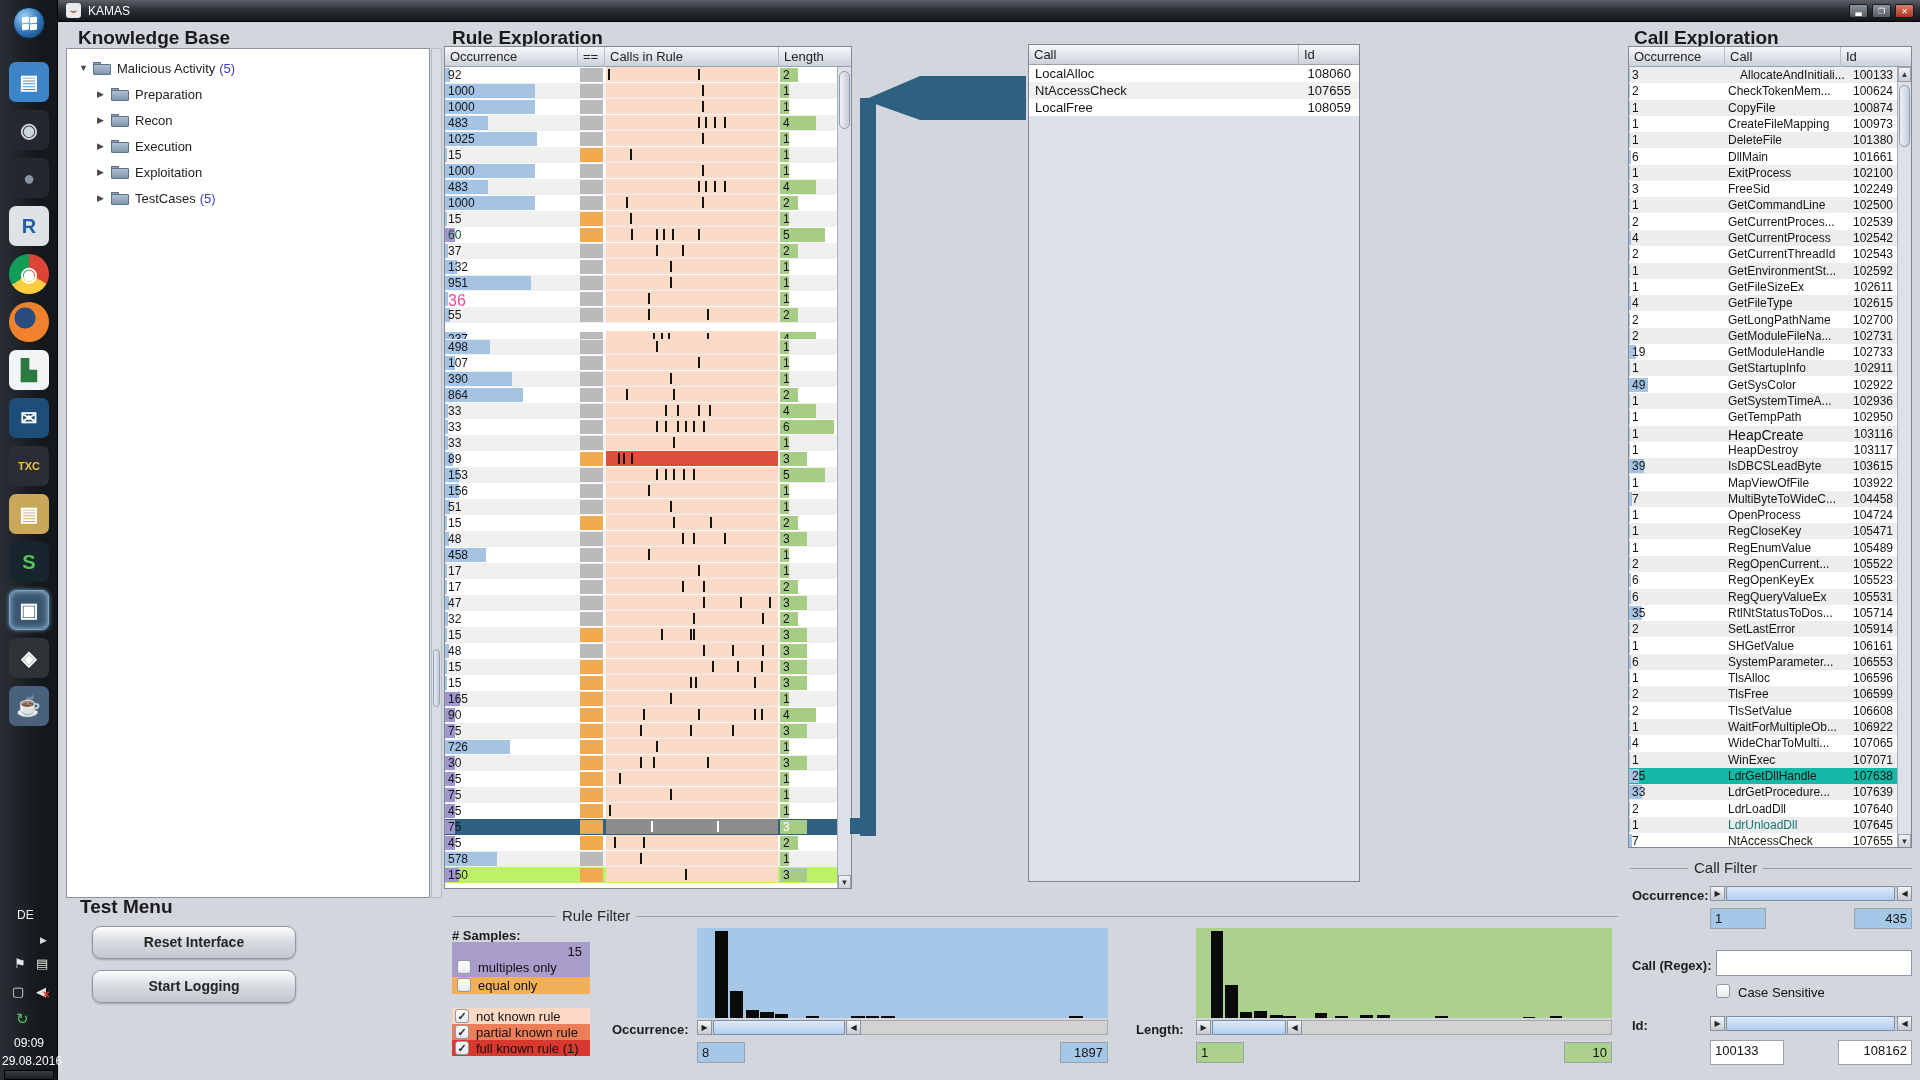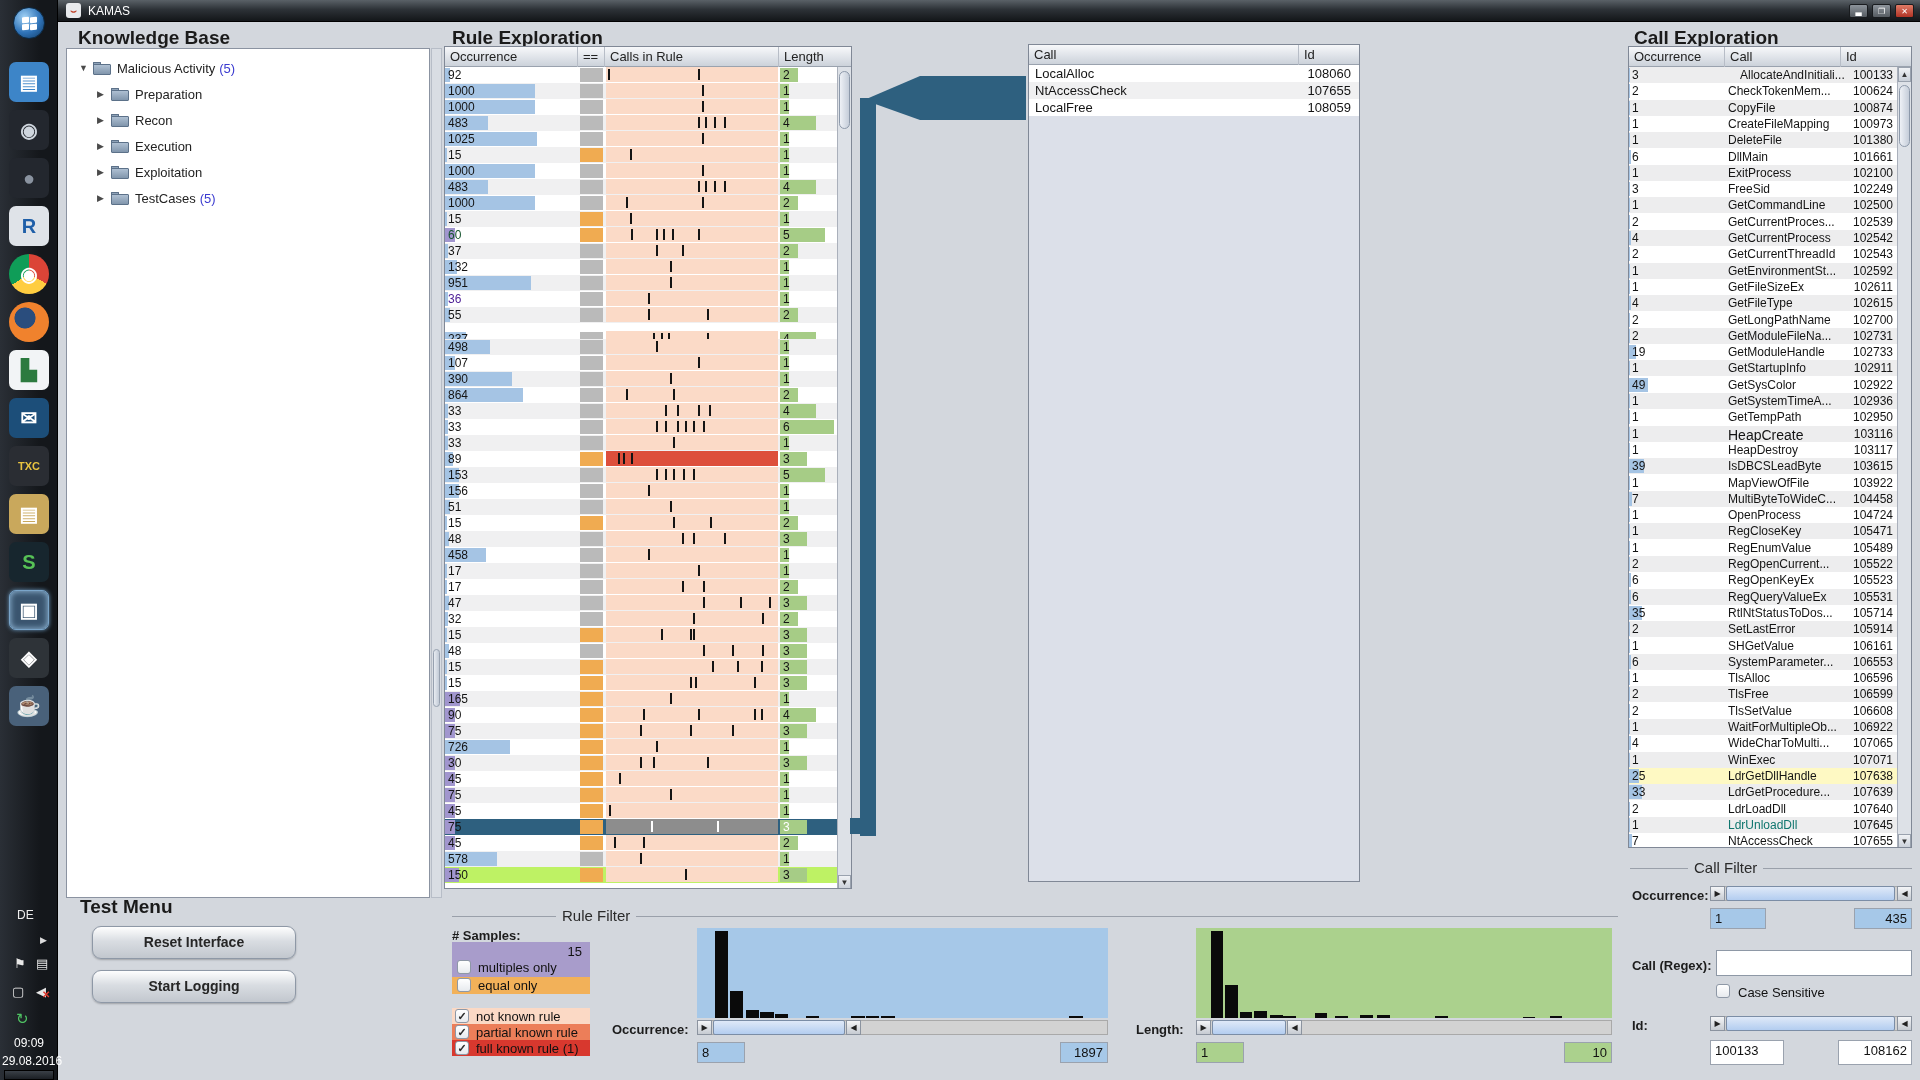--- a/index.html
+++ b/index.html
@@ -364,21 +364,21 @@
             <div style="position: absolute; left: 3px; top: 1px; font-size: 12px; color: rgb(20, 20, 20);">951</div>
             <div style="position: absolute; left: 135px; top: 1px; width: 23px; height: 14px; background: rgb(186, 186, 186);"></div>
             <div style="position: absolute; left: 161px; top: 0px; width: 172px; height: 15px; background: rgb(251, 218, 199);">
               <div style="position: absolute; left: 63.8px; top: 2px; width: 2px; height: 11px; background: rgb(20, 20, 20);"></div>
             </div>
             <div style="position: absolute; left: 335px; top: 1px; width: 9px; height: 14px; background: rgb(166, 204, 134);"></div>
             <div style="position: absolute; left: 338px; top: 1px; font-size: 12px; color: rgb(20, 20, 20);">1</div>
           </div>
           <div style="position: absolute; left: 0px; top: 224px; width: 408px; height: 16px; background: rgb(255, 255, 255);">
             <div style="position: absolute; left: 0px; top: 1px; width: 3px; height: 14px; background: rgb(165, 196, 228);"></div>
-            <div style="position: absolute; left: 3px; top: 1px; font-size: 12px; color: #4c1d95;">36</div>
+            <div style="position: absolute; left: 3px; top: 1px; font-size: 16px; color: #ec4899;">36</div>
             <div style="position: absolute; left: 135px; top: 1px; width: 23px; height: 14px; background: rgb(186, 186, 186);"></div>
             <div style="position: absolute; left: 161px; top: 0px; width: 172px; height: 15px; background: rgb(251, 218, 199);">
               <div style="position: absolute; left: 42px; top: 2px; width: 2px; height: 11px; background: rgb(20, 20, 20);"></div>
             </div>
             <div style="position: absolute; left: 335px; top: 1px; width: 9px; height: 14px; background: rgb(166, 204, 134);"></div>
             <div style="position: absolute; left: 338px; top: 1px; font-size: 12px; color: rgb(20, 20, 20);">1</div>
           </div>
           <div style="position: absolute; left: 0px; top: 240px; width: 408px; height: 16px; background: rgb(240, 240, 241);">
             <div style="position: absolute; left: 0px; top: 1px; width: 5px; height: 14px; background: rgb(165, 196, 228);"></div>
             <div style="position: absolute; left: 3px; top: 1px; font-size: 12px; color: rgb(20, 20, 20);">55</div>
@@ -1075,21 +1075,21 @@
             <div style="position: absolute; left: 3px; top: 1px; font-size: 12px; color: rgb(20, 20, 20);">4</div>
             <div style="position: absolute; left: 99px; top: 1px; font-size: 12px; color: rgb(20, 20, 20);">WideCharToMulti...</div>
             <div style="position: absolute; right: 4px; top: 1px; font-size: 12px; color: rgb(20, 20, 20);">107065</div>
           </div>
           <div style="position: absolute; left: 0px; top: 684.6px; width: 268px; height: 16px; background: rgb(237, 237, 238);">
             <div style="position: absolute; left: 0px; top: 1px; width: 1px; height: 14px; background: rgb(165, 196, 228);"></div>
             <div style="position: absolute; left: 3px; top: 1px; font-size: 12px; color: rgb(20, 20, 20);">1</div>
             <div style="position: absolute; left: 99px; top: 1px; font-size: 12px; color: rgb(20, 20, 20);">WinExec</div>
             <div style="position: absolute; right: 4px; top: 1px; font-size: 12px; color: rgb(20, 20, 20);">107071</div>
           </div>
-          <div style="position: absolute; left: 0px; top: 700.9px; width: 268px; height: 16px; background: #fef9c3;">
+          <div style="position: absolute; left: 0px; top: 700.9px; width: 268px; height: 16px; background: #14b8a6;">
             <div style="position: absolute; left: 0px; top: 1px; width: 10px; height: 14px; background: rgb(165, 196, 228);"></div>
             <div style="position: absolute; left: 3px; top: 1px; font-size: 12px; color: rgb(20, 20, 20);">25</div>
             <div style="position: absolute; left: 99px; top: 1px; font-size: 12px; color: rgb(20, 20, 20);">LdrGetDllHandle</div>
             <div style="position: absolute; right: 4px; top: 1px; font-size: 12px; color: rgb(20, 20, 20);">107638</div>
           </div>
           <div style="position: absolute; left: 0px; top: 717.2px; width: 268px; height: 16px; background: rgb(237, 237, 238);">
             <div style="position: absolute; left: 0px; top: 1px; width: 13px; height: 14px; background: rgb(165, 196, 228);"></div>
             <div style="position: absolute; left: 3px; top: 1px; font-size: 12px; color: rgb(20, 20, 20);">33</div>
             <div style="position: absolute; left: 99px; top: 1px; font-size: 12px; color: rgb(20, 20, 20);">LdrGetProcedure...</div>
             <div style="position: absolute; right: 4px; top: 1px; font-size: 12px; color: rgb(20, 20, 20);">107639</div>

